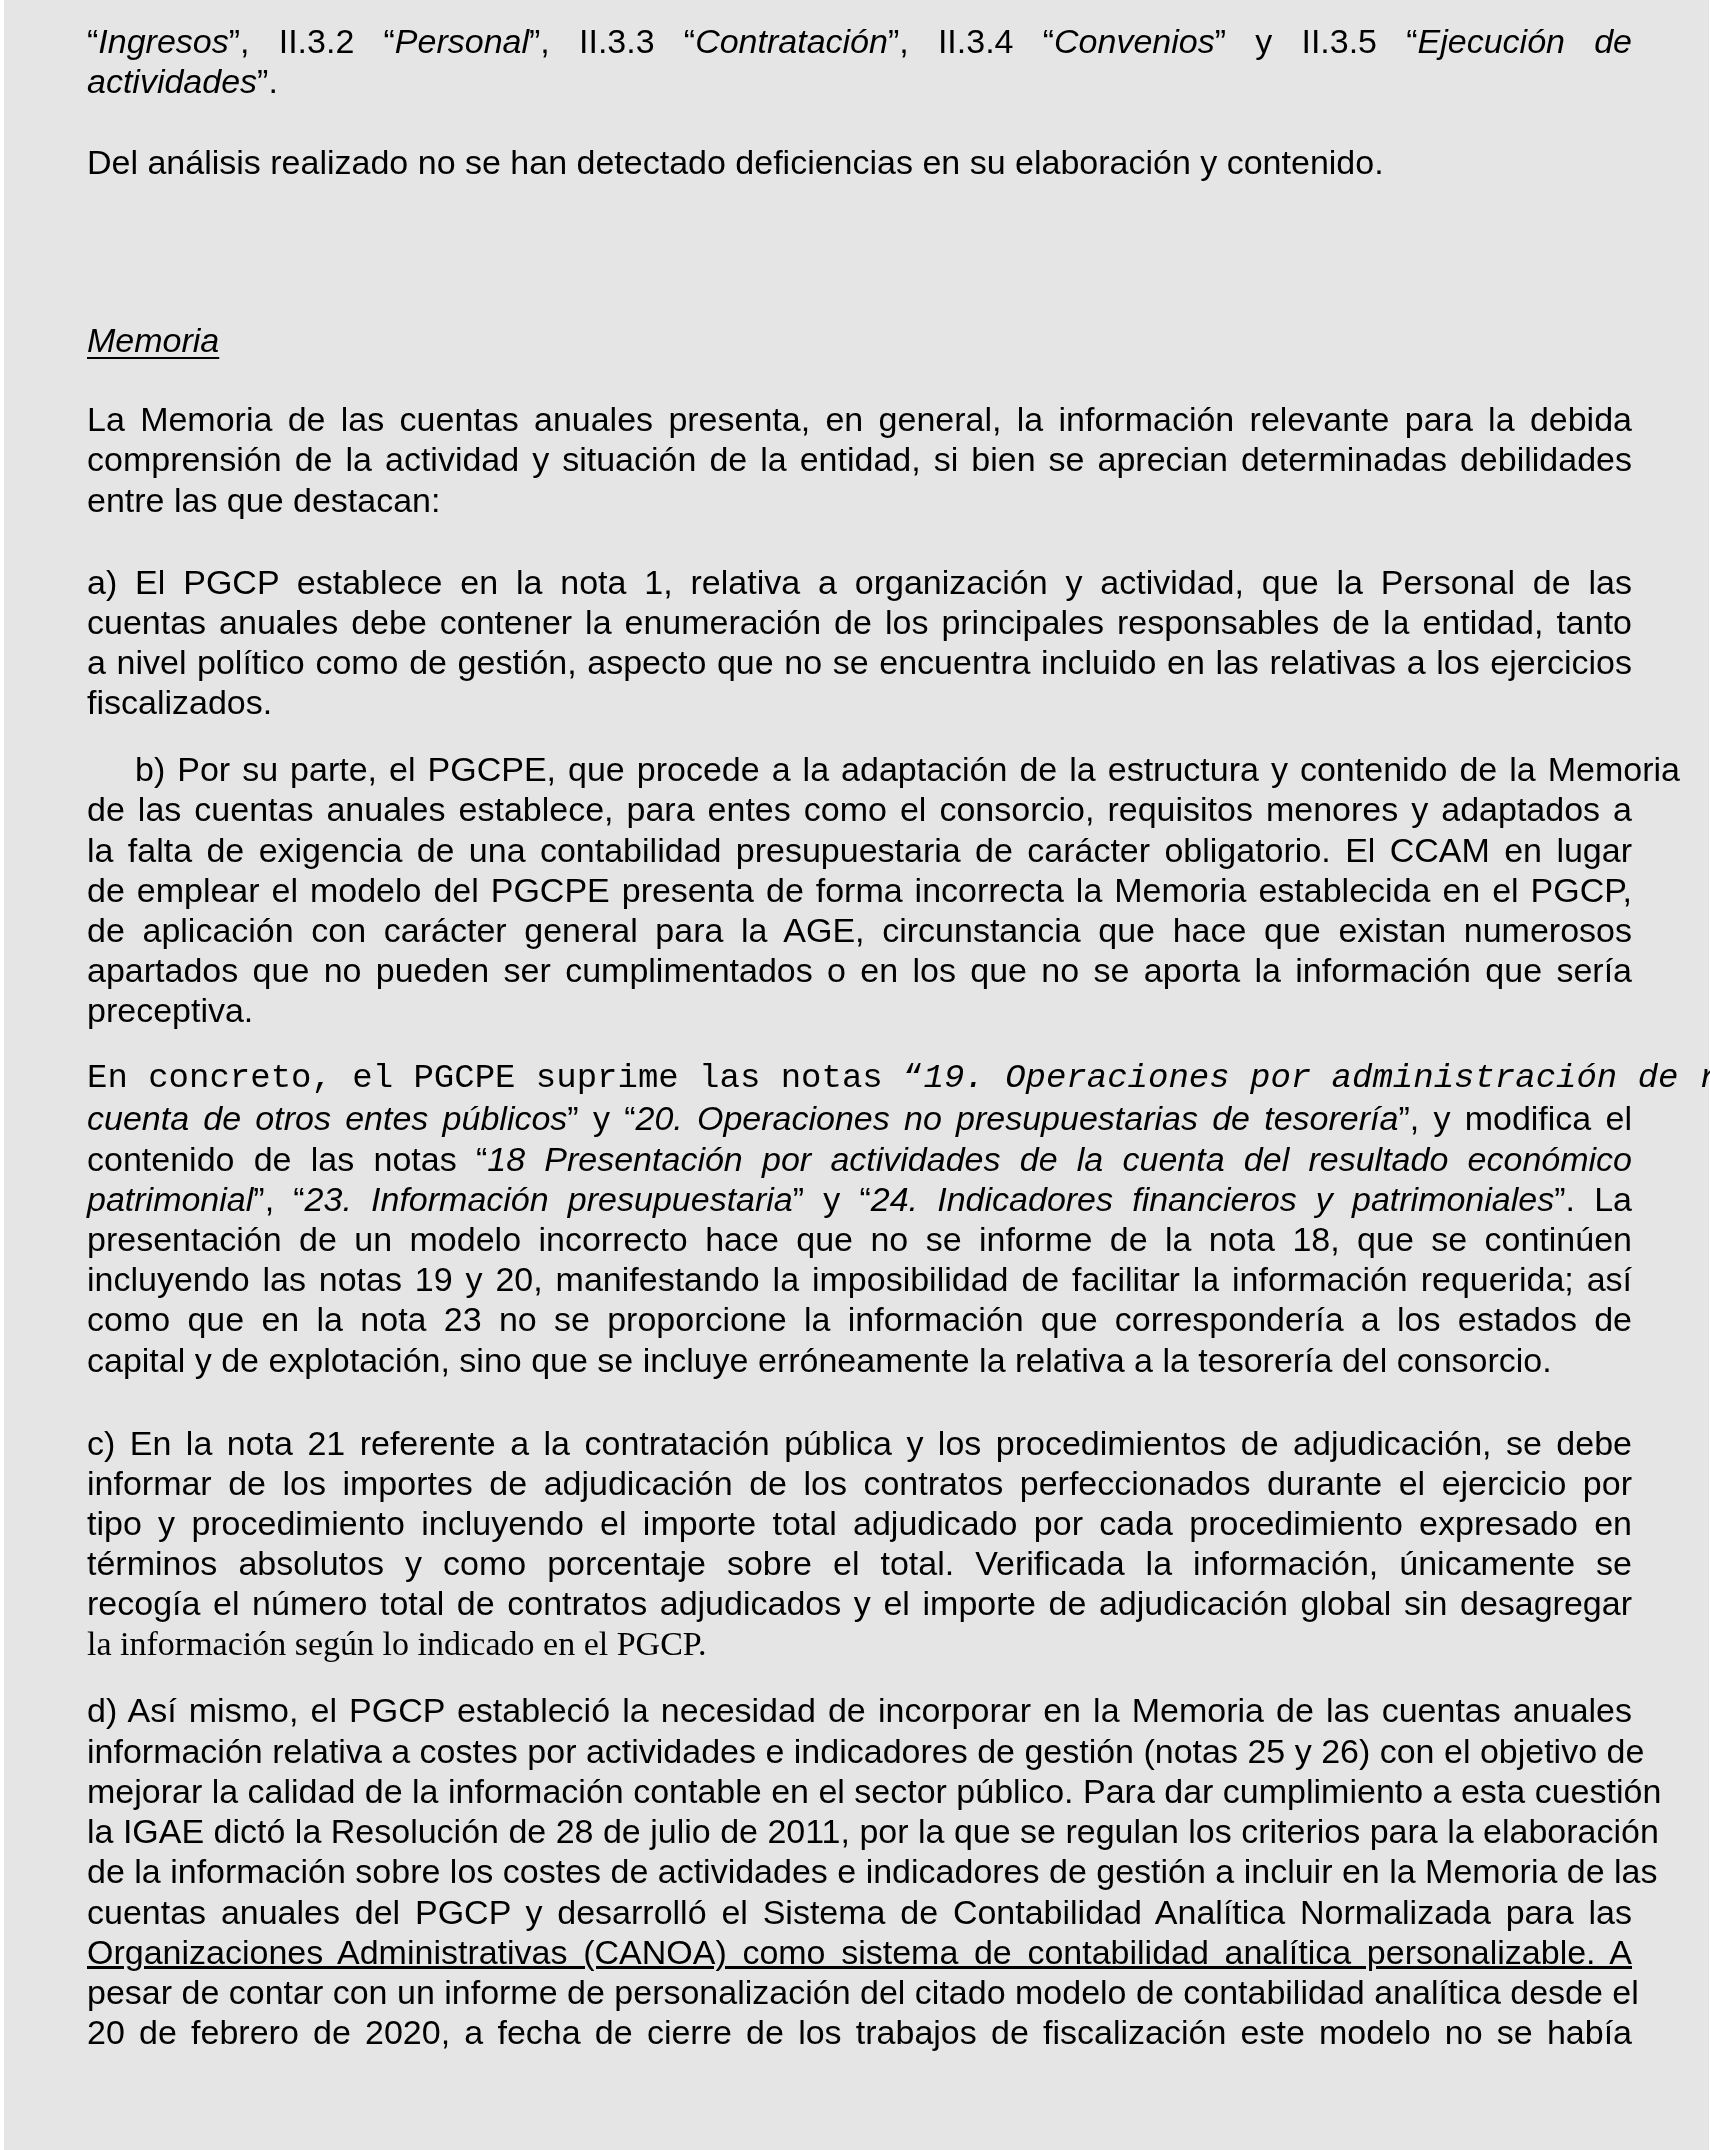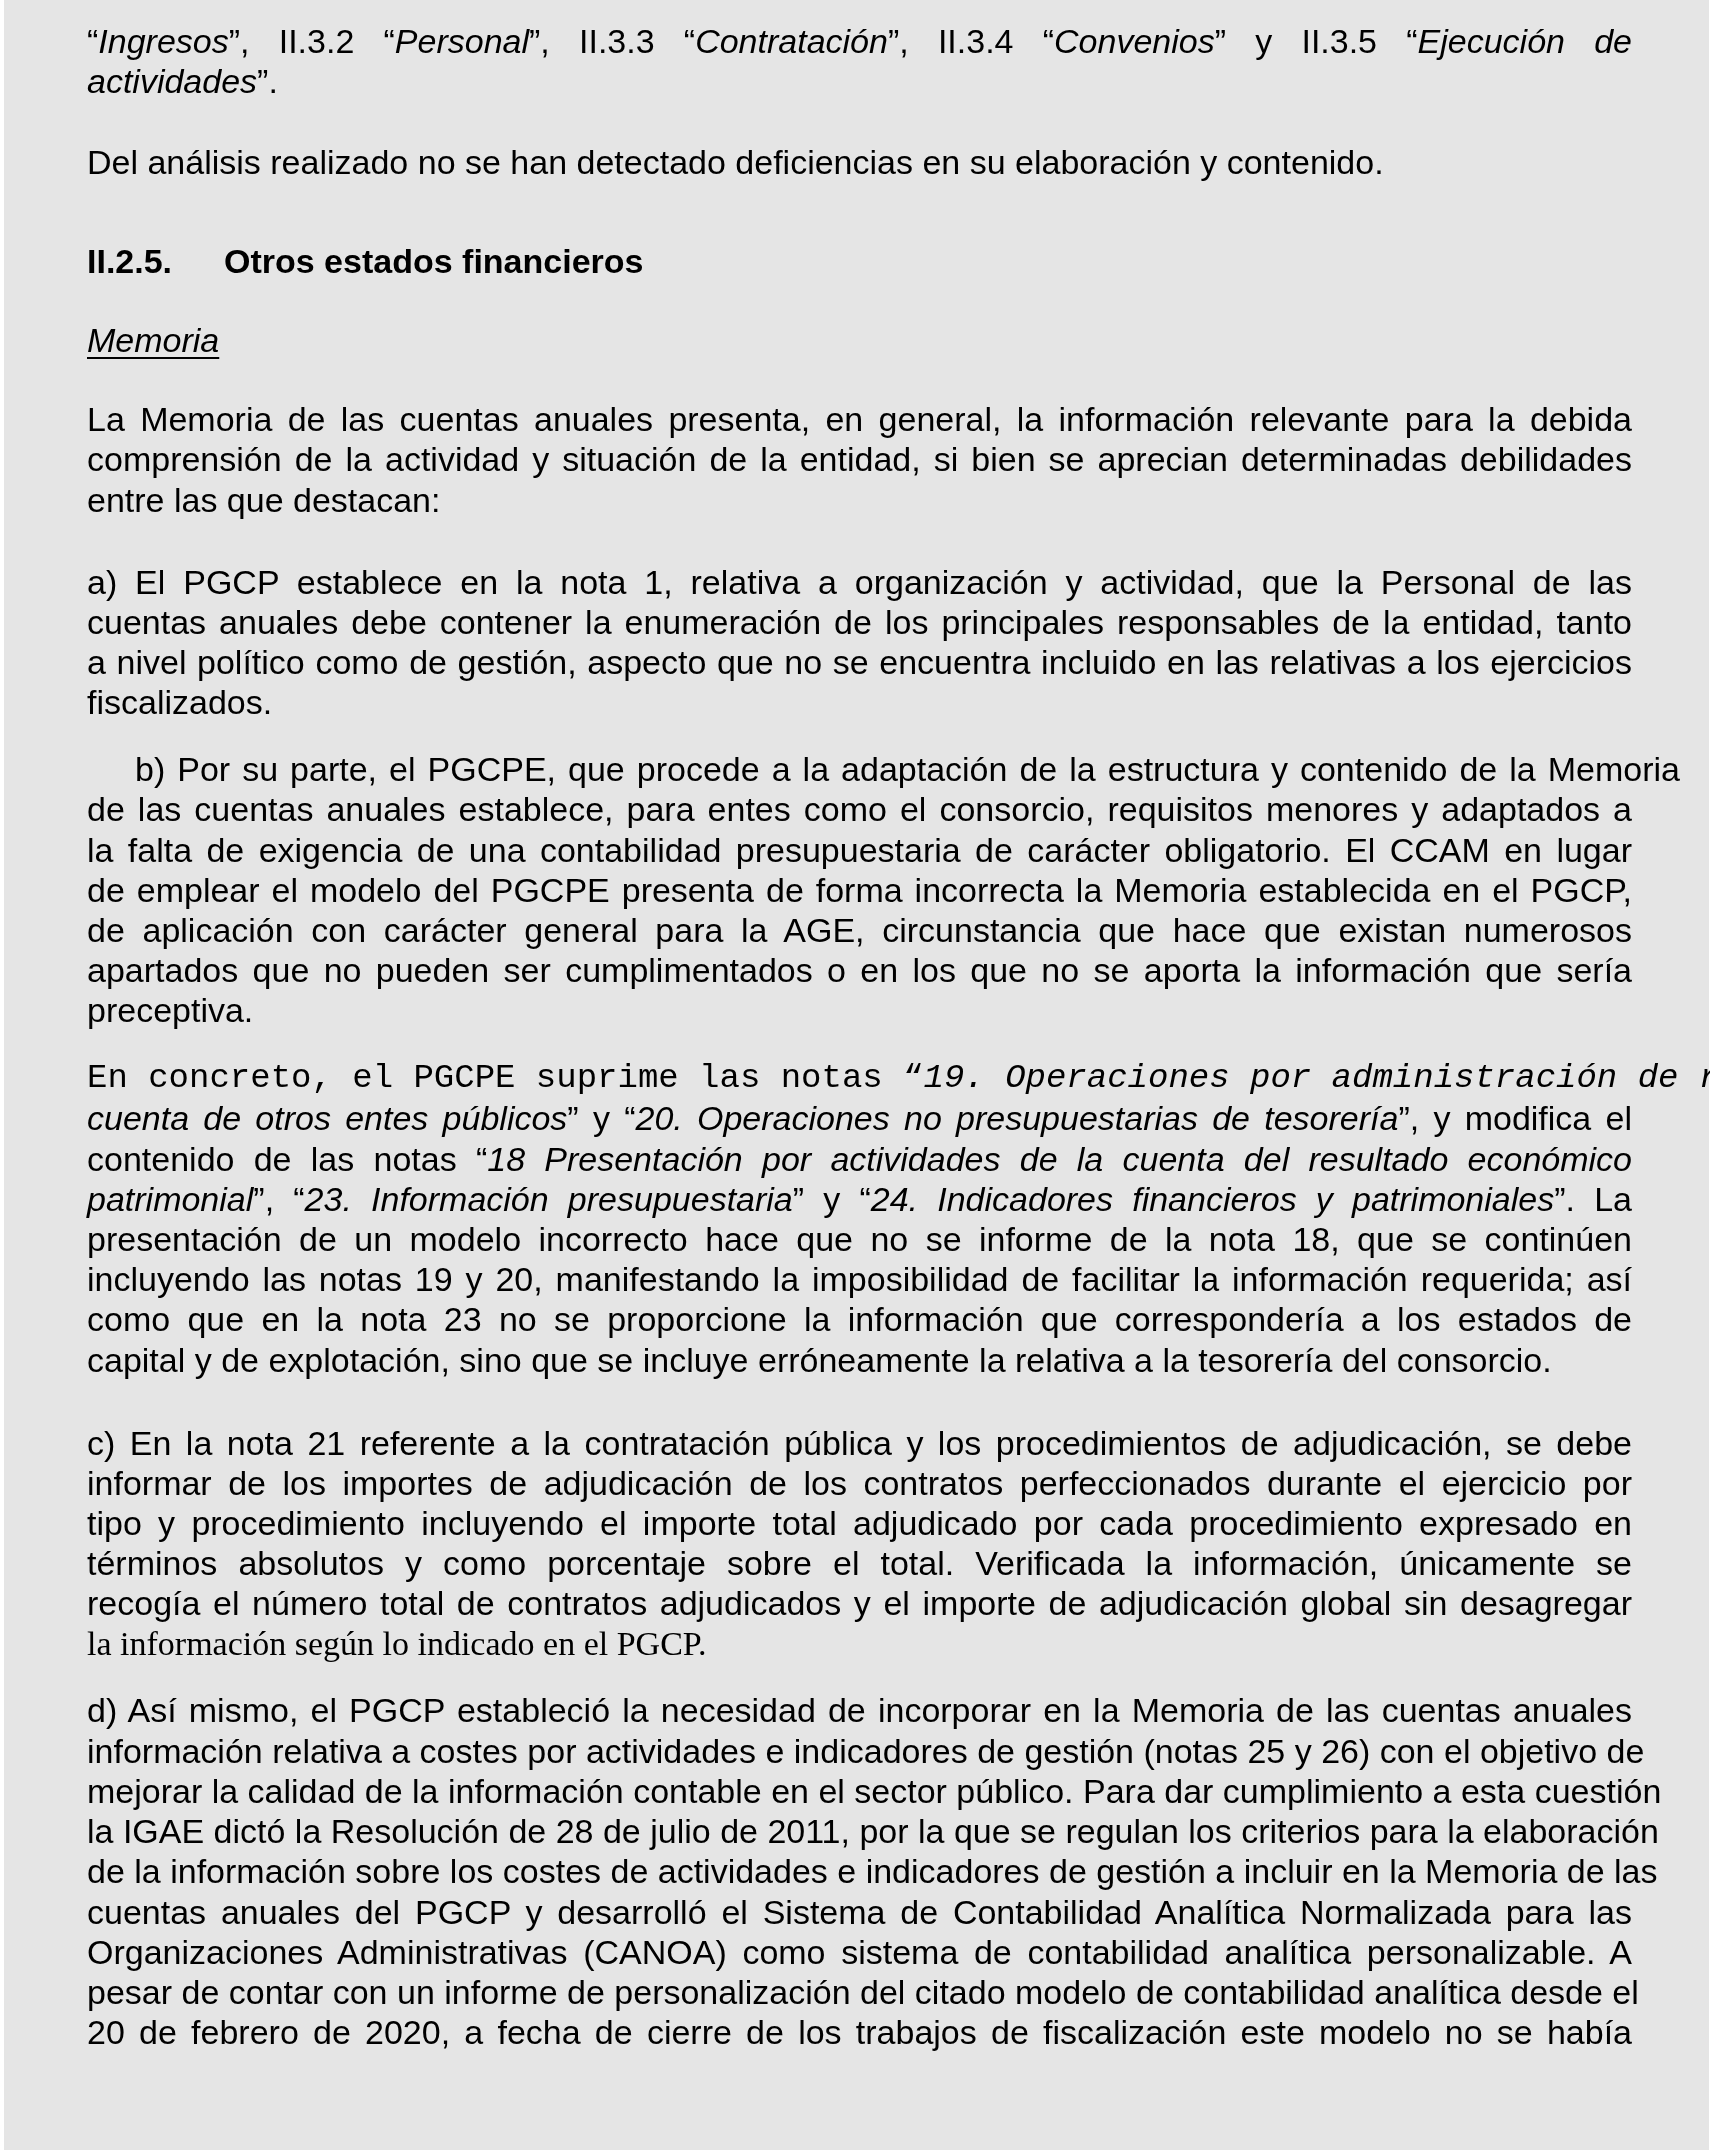--- a/index.html
+++ b/index.html
@@ -31,23 +31,20 @@
 
   <div id="intro">
       <div class="line" style="top: 21px;"><span>“</span><i>Ingresos</i><span>”, II.3.2 “</span><i>Personal</i><span>”, II.3.3 “</span><i>Contratación</i><span>”, II.3.4 “</span><i>Convenios</i><span>” y II.3.5 “</span><i>Ejecución de</i></div>
       <div class="line last" style="top: 61px;"><i>actividades</i><span>”.</span></div>
     </div>
 
   <div id="conclusion">
       <div class="line last" style="top: 142px;"><span>Del análisis realizado no se han detectado deficiencias en su elaboración y contenido.</span></div>
     </div>
 
-  <div class="line heading last" style="top:241px;">
-    <span class="num">II.2.5.</span><span>Otros estados financieros</span>
-  </div>
 
   <div class="line last" style="top:320px;">
     <span class="sub">Memoria</span>
   </div>
 
   <div>
       <div class="line" style="top: 399px;"><span>La Memoria de las cuentas anuales presenta, en general, la información relevante para la debida</span></div>
       <div class="line" style="top: 439px;"><span>comprensión de la actividad y situación de la entidad, si bien se aprecian determinadas debilidades</span></div>
       <div class="line last" style="top: 480px;"><span>entre las que destacan:</span></div>
     </div>
@@ -84,19 +81,19 @@
       <div class="line" style="top: 1583px;"><span>recogía el número total de contratos adjudicados y el importe de adjudicación global sin desagregar</span></div>
       <div class="line last" style="top: 1624px; font-family: Liberation Serif, serif;"><span>la información según lo indicado en el PGCP.</span></div>
     </div>
   <div>
       <div class="line" style="top: 1690px;"><span>d) Así mismo, el PGCP estableció la necesidad de incorporar en la Memoria de las cuentas anuales</span></div>
       <div class="line" style="top: 1731px;"><span>información relativa a costes por actividades e indicadores de gestión (notas 25 y 26) con el objetivo de</span></div>
       <div class="line" style="top: 1771px;"><span>mejorar la calidad de la información contable en el sector público. Para dar cumplimiento a esta cuestión</span></div>
       <div class="line" style="top: 1811px;"><span>la IGAE dictó la Resolución de 28 de julio de 2011, por la que se regulan los criterios para la elaboración</span></div>
       <div class="line" style="top: 1851px;"><span>de la información sobre los costes de actividades e indicadores de gestión a incluir en la Memoria de las</span></div>
       <div class="line" style="top: 1892px;"><span>cuentas anuales del PGCP y desarrolló el Sistema de Contabilidad Analítica Normalizada para las</span></div>
-      <div class="line" style="top: 1932px;"><span>Organizaciones Administrativas (CANOA) como sistema de contabilidad analítica personalizable. A</span></div>
+      <div class="line" style="top: 1932px; text-decoration: underline;"><span>Organizaciones Administrativas (CANOA) como sistema de contabilidad analítica personalizable. A</span></div>
       <div class="line" style="top: 1972px;"><span>pesar de contar con un informe de personalización del citado modelo de contabilidad analítica desde el</span></div>
       <div class="line" style="top: 2012px;"><span>20 de febrero de 2020, a fecha de cierre de los trabajos de fiscalización este modelo no se había</span></div>
     </div>
 
 </div>
 
 
 </body></html>

